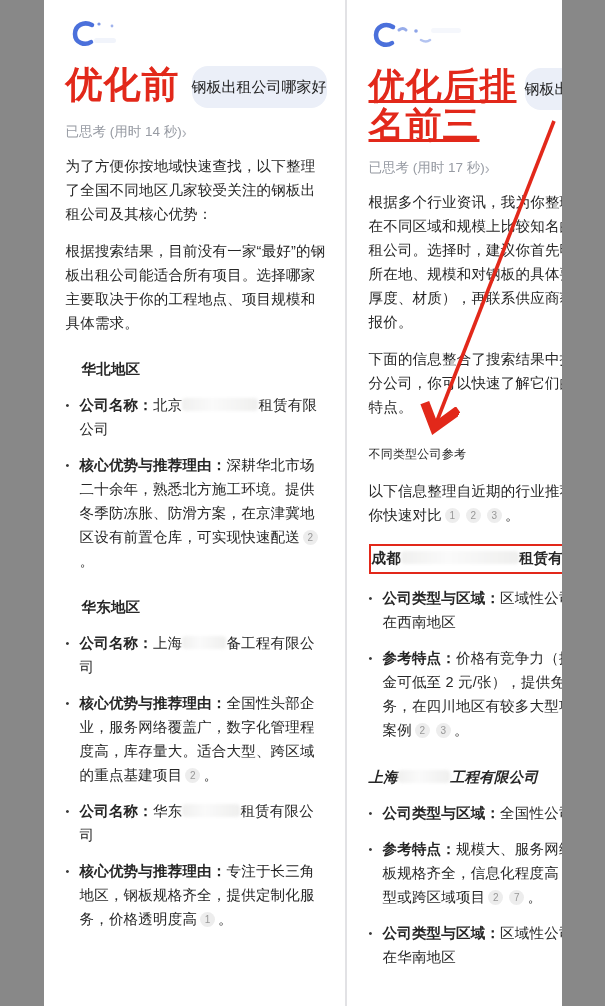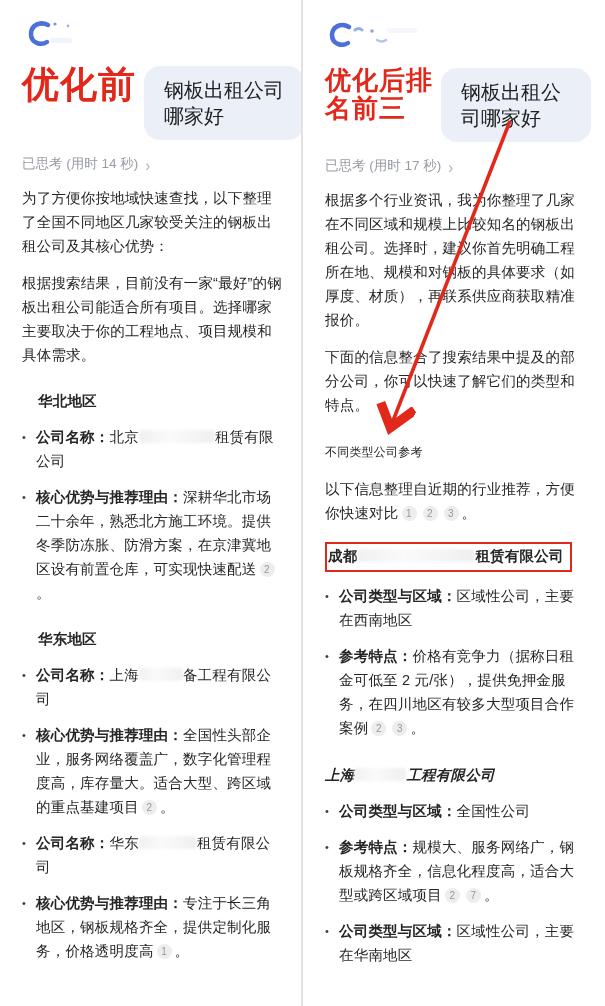--- a/index.html
+++ b/index.html
@@ -1,38 +1,38 @@
 <!DOCTYPE html>
 <html style="--red: #e2281a; --bubble: #ebeff8; --ink: #262626; --gray: #979ba3; --cite-bg: #ededed;"><head>
 <meta charset="utf-8">
 <style>
   :root{
     --red:#e2281a; --bubble:#ebeff8; --ink:#262626; --gray:#979ba3;
     --cite-bg:#ededed; --cite-fg:#979797; --divider:#e2e2e5;
   }
   *{margin:0;padding:0;box-sizing:border-box;}
   html,body{background:#888;}
-  .page{width:605px;height:1006px;position:relative;overflow:hidden;background:#fff;
+  .page{width:518px;height:1006px;position:relative;overflow:hidden;background:#fff;
         font-family:"Liberation Sans","DejaVu Sans",sans-serif;margin:0 auto;}
   .col{position:absolute;top:0;width:302px;height:1006px;background:#fff;overflow:hidden;}
   .col-left{left:0;}
   .col-right{left:303px;}
   .divider{position:absolute;left:301px;top:0;width:2px;height:1006px;background:var(--divider);z-index:3;}
   .col-inner{padding:16px 19px 0 22px;}
   
   .logo{height:32px;margin-top:2px;position:relative;}
   
   .hdr{display:flex;align-items:flex-start;margin-top:16px;gap:8px;}
   .annotation{font-family:"DejaVu Serif","Liberation Serif",serif;font-weight:bold;
               color:var(--red);font-size:37px;line-height:1.02;letter-spacing:1px;flex:none;}
-  .col-right .annotation{font-size:26px;line-height:1.08;}
-  .bubble{background:var(--bubble);border-radius:16px;padding:11px 20px;font-size:20px;
+  .col-right .annotation{font-size:36px;line-height:1.08;text-decoration:underline;}
+  .bubble{background:var(--bubble);border-radius:16px;padding:11px 0;font-size:15px;
           color:#202020;line-height:1.3;margin-left:auto;flex:none;max-width:160px;}
   .col-right .bubble{max-width:150px;margin-top:2px;}
-  .thinking{color:var(--gray);font-size:13.5px;display:flex;align-items:center;gap:7px;margin-top:15px;}
+  .thinking{color:var(--gray);font-size:13.5px;display:flex;align-items:center;margin-top:15px;}
   .chev{font-size:15px;color:#b0b3ba;transform:scaleY(1.15);}
   
   .blocks{font-size:14.5px;color:var(--ink);line-height:24px;letter-spacing:.2px;}
   .para{margin:13px 0;}
   .heading{font-weight:700;margin:22px 16px 8px;}
   .heading-lg{font-weight:400;font-size:12px;margin:23px 0 3px;}
   .company{font-weight:700;margin:23px 0 9px;font-style:italic;}
   .company-boxed{margin:17px 0 7px;}
   .company-boxed .boxwrap{display:inline-block;border:2px solid var(--red);padding:0 6px 2px 1px;font-weight:700;}
   .bullet{display:flex;margin:12px 0;}

